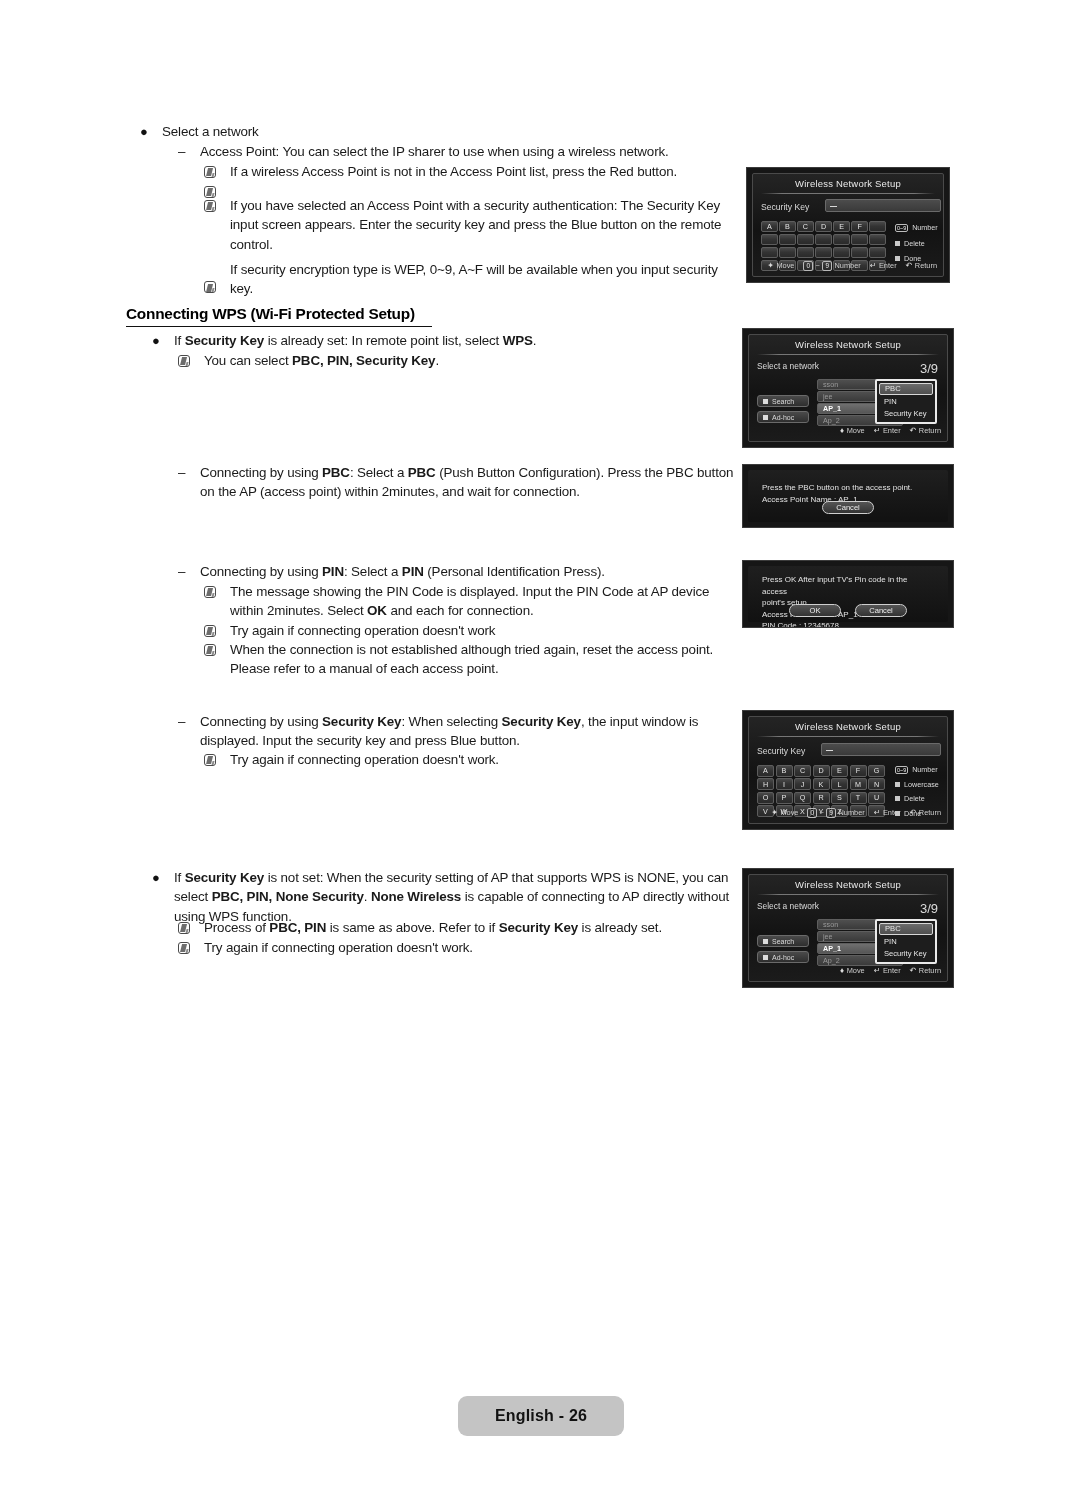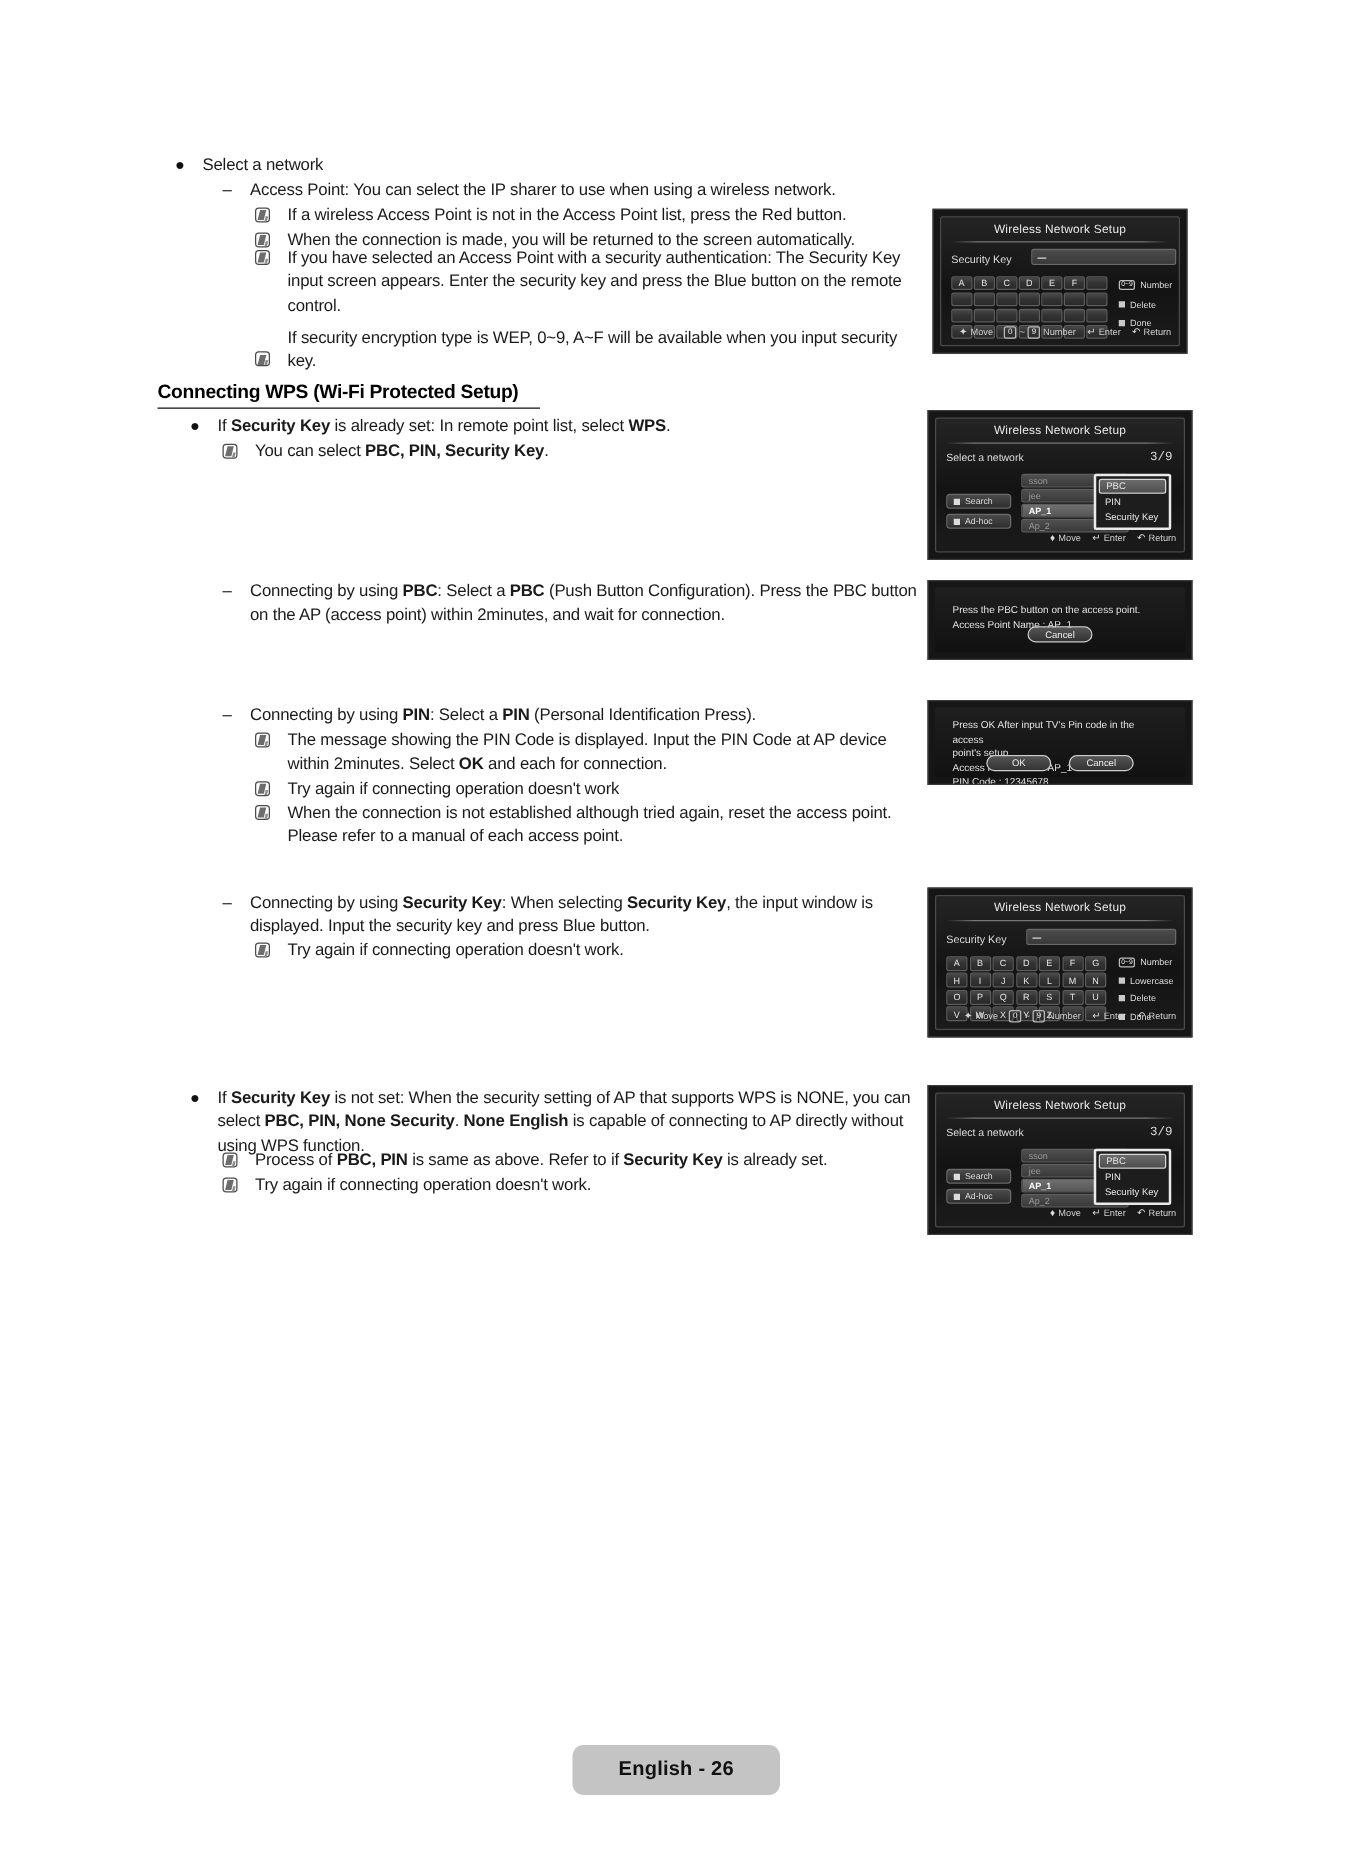--- a/index.html
+++ b/index.html
@@ -223,21 +223,21 @@
     border-radius: 2px;
     font-size: 5.4px;
     line-height: 6px;
     padding: 0 1px;
     color: #eee;
     flex: 0 0 auto;
   }
 
   
   .san-label { position: absolute; font-size: 8.4px; color: #dcdcdc; }
-  .san-count { position: absolute; font-size: 10px; color: #dcdcdc; font-family: Liberation Mono, monospace; }
+  .san-count { position: absolute; font-size: 13px; color: #dcdcdc; }
   .side-btn {
     position: absolute;
     background: linear-gradient(180deg,#4a4a4a,#2e2e2e);
     border: 1px solid #6a6a6a;
     border-radius: 3px;
     box-sizing: border-box;
     display: flex;
     align-items: center;
     gap: 4px;
     padding-left: 5px;
@@ -332,21 +332,20 @@
     <span class="marker dash">–</span>
     <span class="txt">Access Point: You can select the IP sharer to use when using a wireless network.</span>
   </div>
 
   <div class="lvl3" style="left:204px; top:162px; width:536px;">
     <span class="marker note"><span class="note-glyph"></span></span>
     <span class="txt">If a wireless Access Point is not in the Access Point list, press the Red button.</span>
   </div>
   <div class="lvl3" style="left:204px; top:182px; width:536px;">
     <span class="marker note"><span class="note-glyph"></span></span>
-    <span class="txt">When the connection is made, you will be returned to the screen automatically.</span>
   </div>
   <div class="lvl3" style="left:204px; top:196px; width:536px;justify-content:flex-end;">
     <span class="marker note"><span class="note-glyph"></span></span>
     <span class="txt">If you have selected an Access Point with a security authentication: The Security Key input screen appears. Enter the security key and press the Blue button on the remote control.</span>
   </div>
   <div class="lvl3" style="left:204px; top:260px; width:536px;align-items:flex-end;">
     <span class="marker note"><span class="note-glyph"></span></span>
     <span class="txt">If security encryption type is WEP, 0~9, A~F will be available when you input security key.</span>
   </div>
 
@@ -388,21 +387,21 @@
     <span class="marker dash">–</span>
     <span class="txt"><span>Connecting by using </span><b>Security Key</b><span>: When selecting </span><b>Security Key</b><span>, the input window is displayed. Input the security key and press Blue button.</span></span>
   </div>
   <div class="lvl3" style="left:204px; top:750px; width:536px;">
     <span class="marker note"><span class="note-glyph"></span></span>
     <span class="txt">Try again if connecting operation doesn't work.</span>
   </div>
 
   <div class="lvl1" style="left:152px; top:868px; width:588px;">
     <span class="marker dot">●</span>
-    <span class="txt"><span>If </span><b>Security Key</b><span> is not set: When the security setting of AP that supports WPS is NONE, you can select </span><b>PBC, PIN, None Security</b><span>. </span><b>None English</b><span> is capable of connecting to AP directly without using WPS function.</span></span>
+    <span class="txt"><span>If </span><b>Security Key</b><span> is not set: When the security setting of AP that supports WPS is NONE, you can select </span><b>PBC, PIN, None Security</b><span>. </span><b>None Wireless</b><span> is capable of connecting to AP directly without using WPS function.</span></span>
   </div>
   <div class="lvl3" style="left:178px; top:918px; width:562px;">
     <span class="marker note"><span class="note-glyph"></span></span>
     <span class="txt"><span>Process of </span><b>PBC, PIN</b><span> is same as above. Refer to if </span><b>Security Key</b><span> is already set.</span></span>
   </div>
   <div class="lvl3" style="left:178px; top:938px; width:562px;">
     <span class="marker note"><span class="note-glyph"></span></span>
     <span class="txt">Try again if connecting operation doesn't work.</span>
   </div>
 

